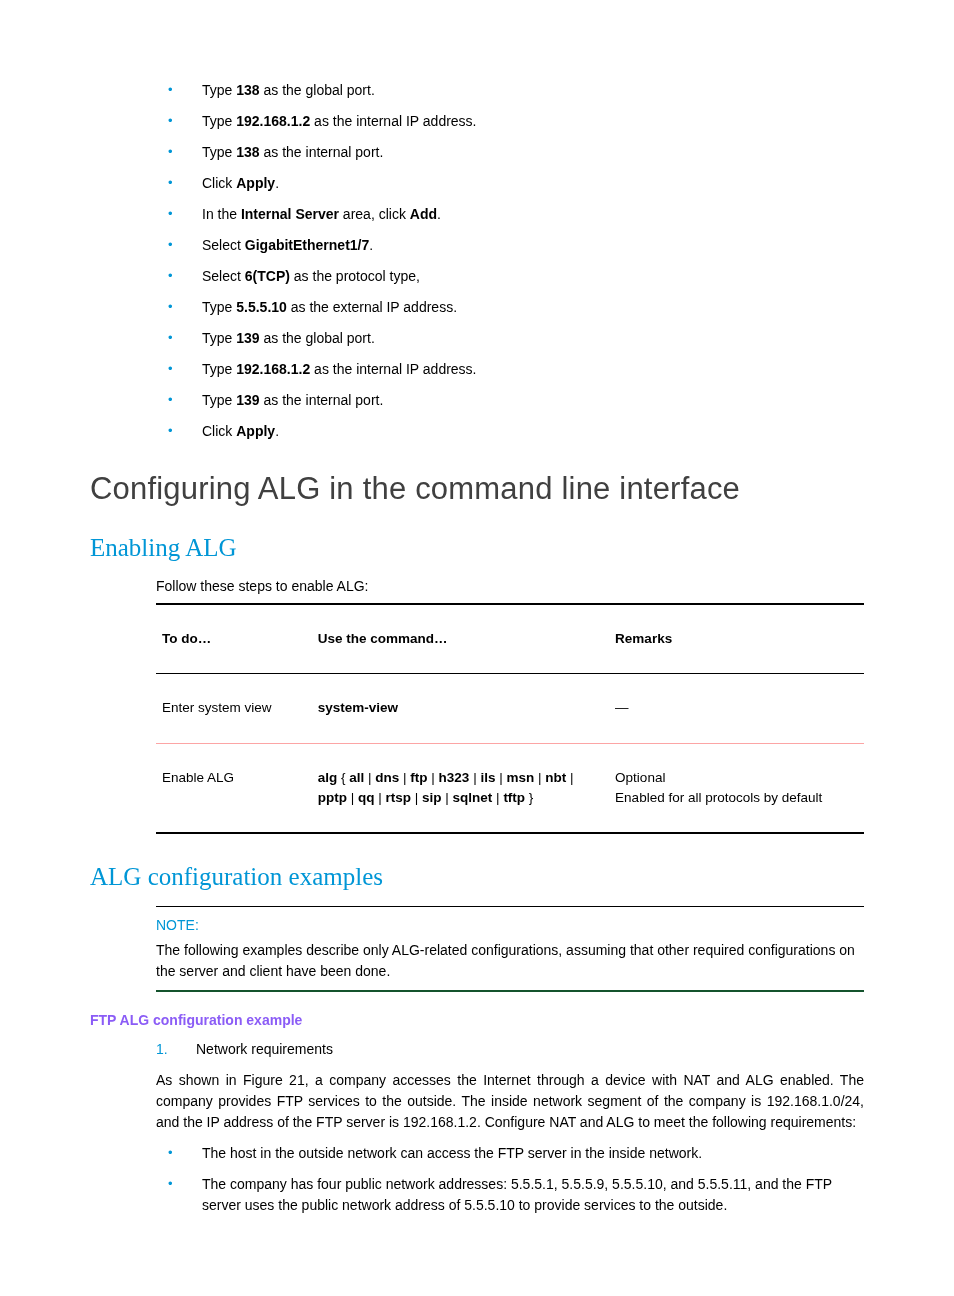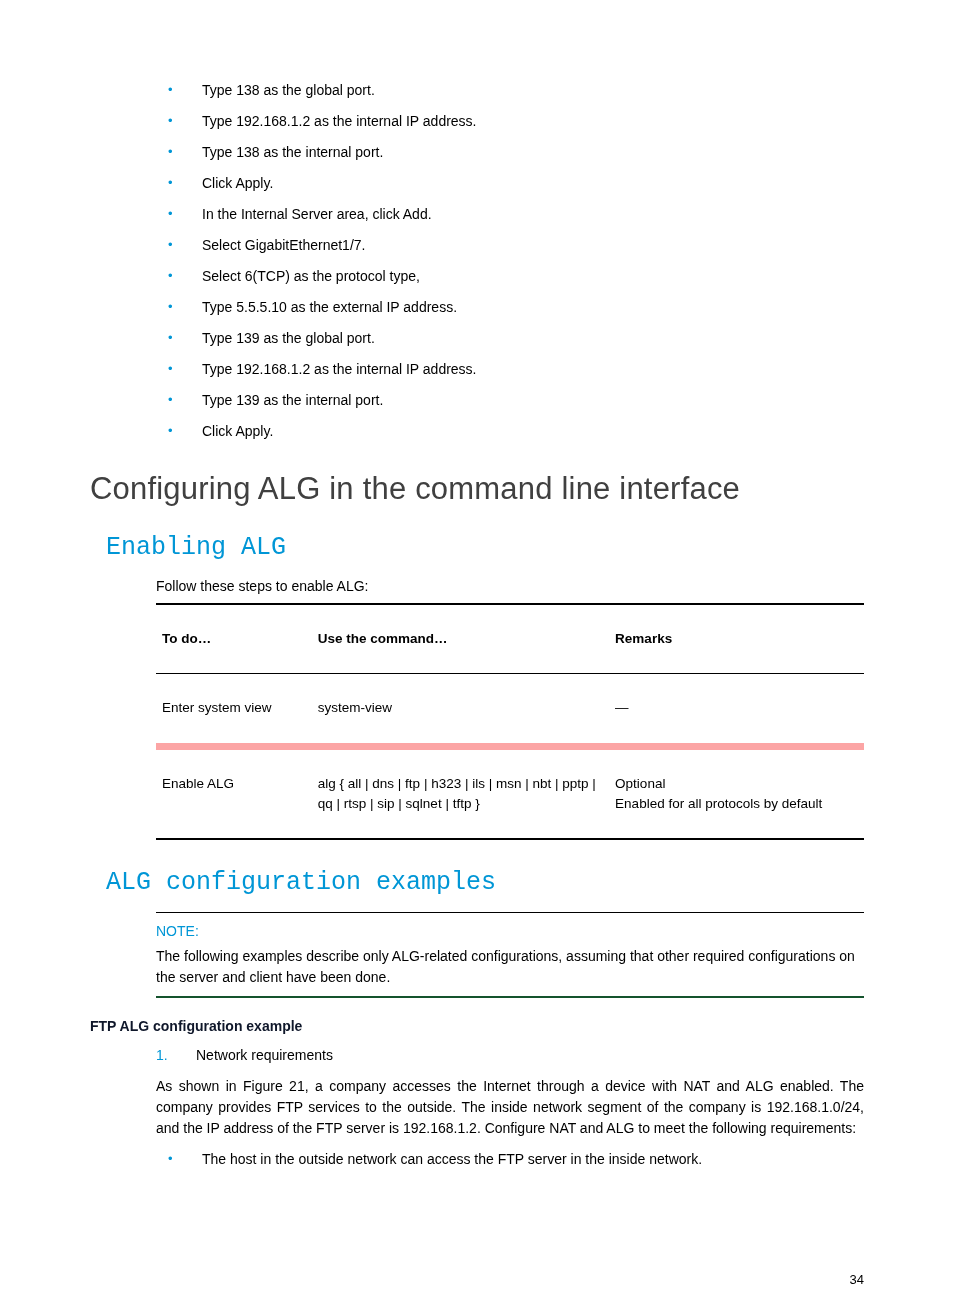--- a/index.html
+++ b/index.html
@@ -32,29 +32,29 @@
   }
   h1.main-head {
     font-family: Arial, sans-serif;
     font-weight: normal;
     color: #404040;
     font-size: 31px;
     margin: 24px 0 16px 0;
     letter-spacing: 0.2px;
   }
   h2.sub-head {
-    font-family: Liberation Mono, monospace;
+    font-family: Liberation Serif, serif;
     font-weight: normal;
     color: #0096d6;
     font-size: 25px;
-    margin: 14px 0 10px 16px;
+    margin: 14px 0 10px 0;
   }
   h3.example-head {
     font-weight: bold;
-    color: #0f172a;
+    color: #8b5cf6;
     font-size: 14px;
     margin: 18px 0 8px 0;
   }
   .intro-line {
     margin: 6px 0 6px 66px;
   }
   table.cmd-table {
     width: 100%;
     border-collapse: collapse;
     margin: 0 0 24px 66px;
@@ -64,21 +64,21 @@
   table.cmd-table th, table.cmd-table td {
     text-align: left;
     padding: 24px 6px;
     vertical-align: top;
   }
   table.cmd-table thead tr {
     border-top: 2px solid #000;
     border-bottom: 1px solid #000;
   }
   table.cmd-table tbody tr {
-    border-bottom: 7px solid #fca5a5;
+    border-bottom: 1px solid #fca5a5;
   }
   table.cmd-table tbody tr.last {
     border-bottom: 2px solid #000;
   }
   .note-block {
     margin: 10px 0 10px 66px;
     border-top: 1px solid #000;
     border-bottom: 2px solid #14532d;
     padding: 4px 0 8px 0;
     width: calc(100% - 66px);
@@ -112,21 +112,21 @@
     text-align: justify;
   }
   .link {
     color: #000000;
   }
   .page-num {
     text-align: right;
     font-size: 13px;
     margin-top: 100px;
   }
-  b { font-weight: normal; }
+  b { font-weight: bold; }
 </style>
 </head>
 <body>
 
 <ul class="bullet-list" id="step-list">
     <li>Type <b>138</b> as the global port.</li>
     <li>Type <b>192.168.1.2</b> as the internal IP address.</li>
     <li>Type <b>138</b> as the internal port.</li>
     <li>Click <b>Apply</b>.</li>
     <li>In the <b>Internal Server</b> area, click <b>Add</b>.</li>
@@ -179,15 +179,16 @@
 <ol class="num-list" id="num-list">
     <li><span class="num">1.</span>Network requirements</li>
   </ol>
 
 <p class="para">
   <span>As shown in </span><span class="link">Figure 21</span><span>, a company accesses the Internet through a device with NAT and ALG enabled. The company provides FTP services to the outside. The inside network segment of the company is 192.168.1.0/24, and the IP address of the FTP server is 192.168.1.2. Configure NAT and ALG to meet the following requirements:</span>
 </p>
 
 <ul class="bullet-list" id="req-list" style="margin-left:78px;">
     <li>The host in the outside network can access the FTP server in the inside network.</li>
+    <li>The company has four public network addresses: 5.5.5.1, 5.5.5.9, 5.5.5.10, and 5.5.5.11, and the FTP server uses the public network address of 5.5.5.10 to provide services to the outside.</li>
   </ul>
 
 <div class="page-num">34</div>
 
 </body></html>

